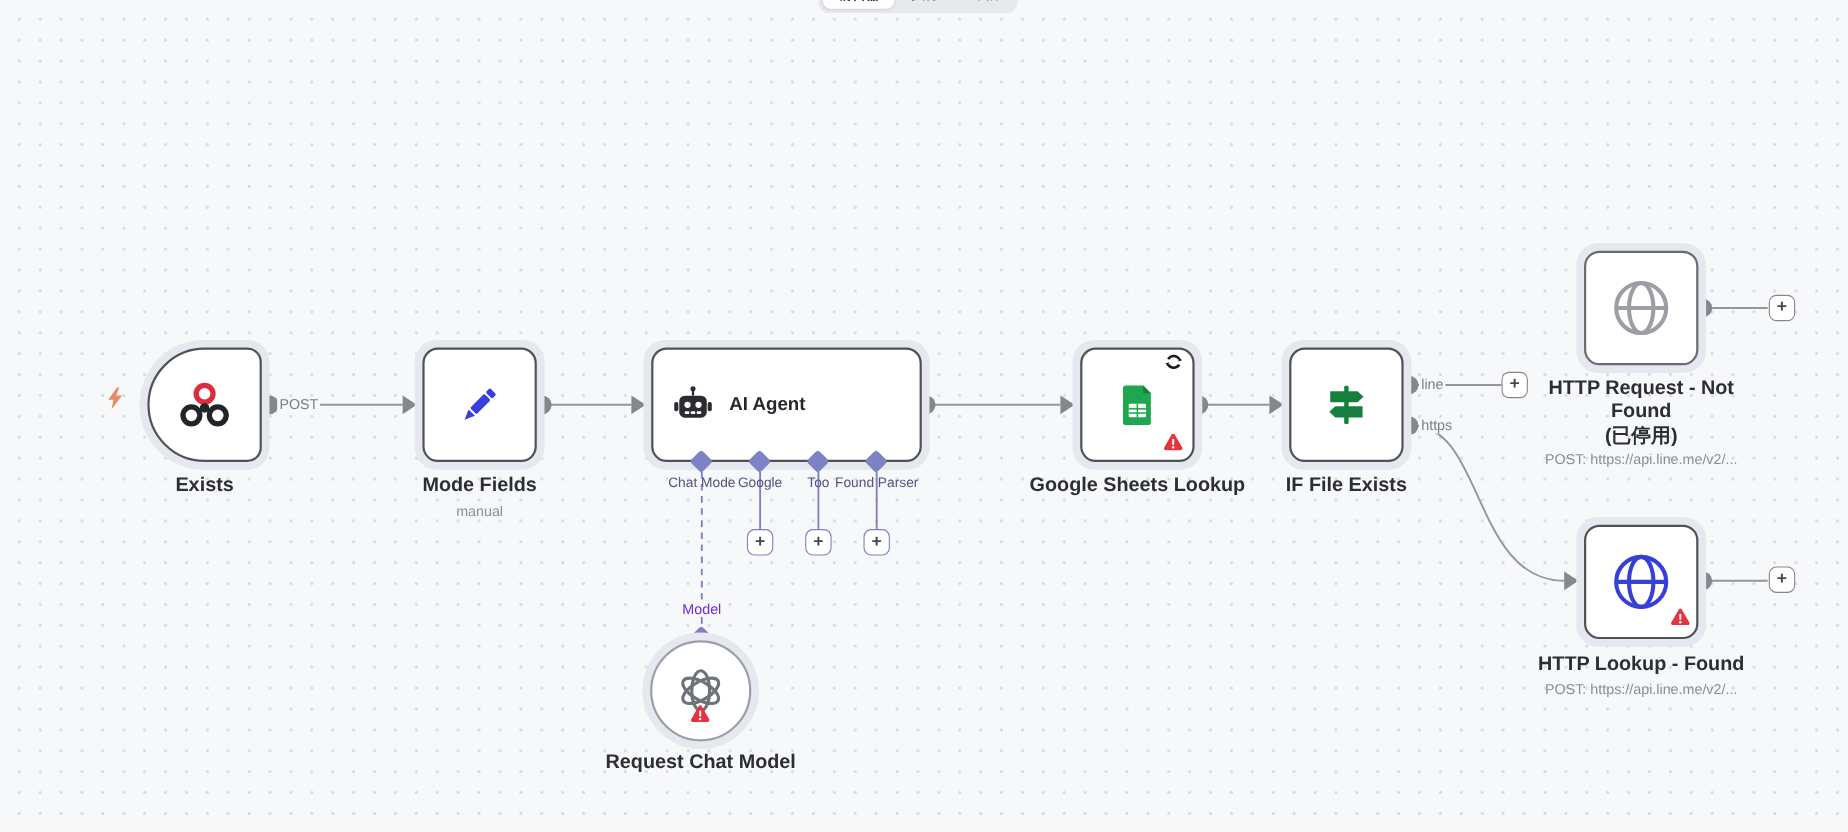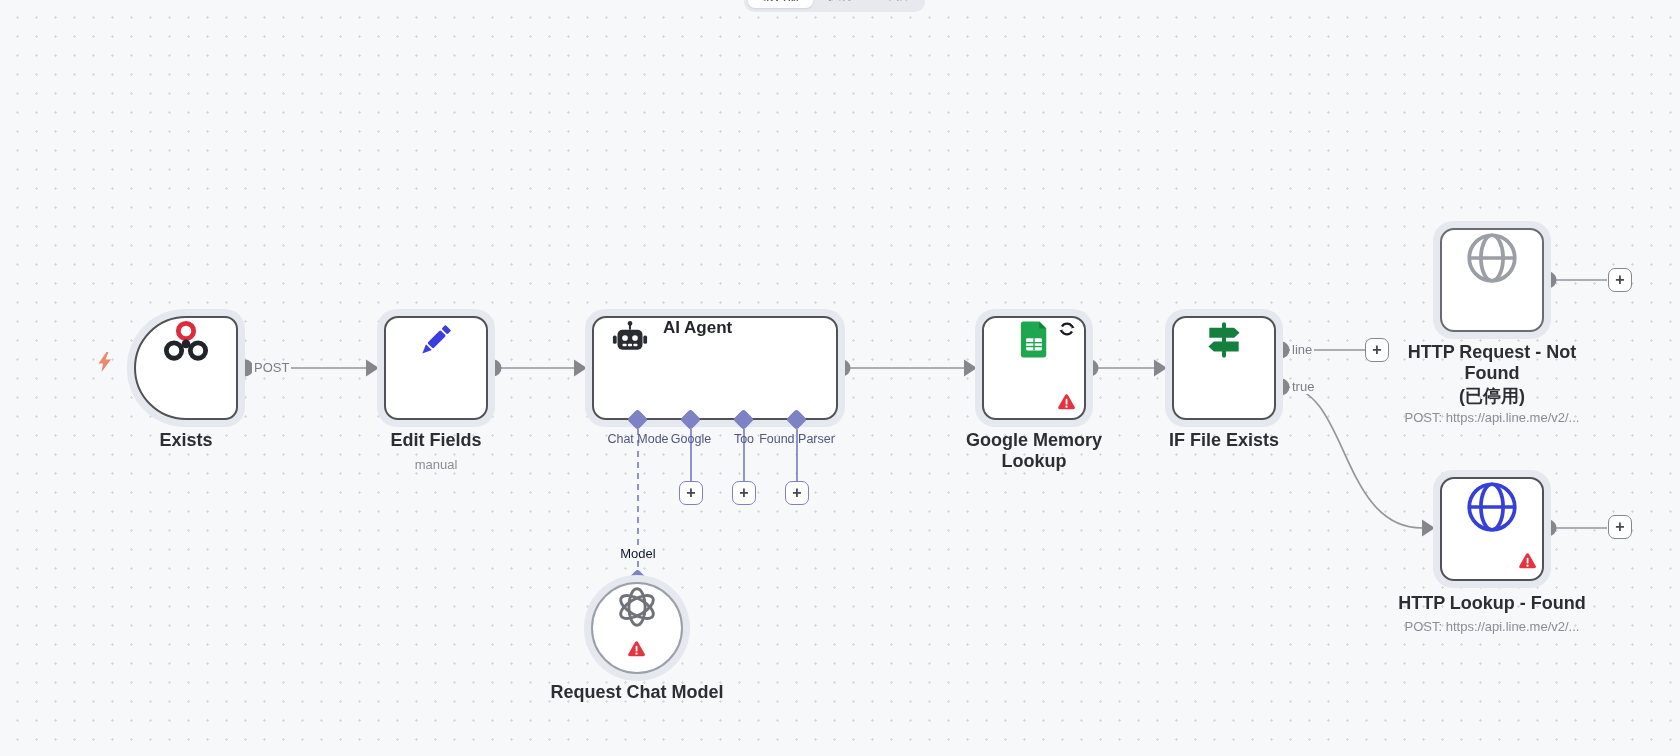--- a/index.html
+++ b/index.html
@@ -10,29 +10,29 @@
     background-size:19px 19px;background-position:8px 8px;}
   .edges{position:absolute;left:0;top:0;}
   
   .topbar{position:absolute;left:744px;top:-26px;height:38px;background:#e7e9ef;
     border-radius:10px;display:flex;align-items:stretch;padding:4px;gap:2px;box-sizing:border-box;}
   .tab{display:flex;align-items:flex-end;padding:0 13px 4px;font-size:13px;color:#7c7e85;border-radius:7px;white-space:nowrap;cursor:pointer;}
   .tab.active{background:#fff;color:#2d2e33;font-weight:600;box-shadow:0 1px 2px rgba(20,20,40,.10);}
   
   .ring{position:absolute;background:#e5e8ef;}
   .box{position:absolute;inset:7px;background:#fff;border:2px solid #515257;border-radius:14px;
-    display:flex;align-items:flex-start;justify-content:center;box-sizing:border-box;}
+    display:flex;align-items:center;justify-content:center;box-sizing:border-box;}
   .box.disabled{border-color:#6a6c72;}
   .ai-box{justify-content:flex-start;padding-left:16px;gap:13px;}
   .ai-title{font-size:17px;font-weight:600;color:#25262b;}
   .nlabel{position:absolute;width:200px;text-align:center;font-size:18px;font-weight:600;color:#2d2e33;line-height:21px;}
   .nsub{position:absolute;width:220px;text-align:center;font-size:13px;font-weight:400;color:#8b8d94;}
   .edge-label{position:absolute;font-size:13px;color:#7c7e85;background:#f7f8fa;padding:0 2px;line-height:14px;}
   .conn-label{position:absolute;font-size:12.5px;color:#50557f;transform:translateX(-50%);white-space:nowrap;}
-  .model-label{position:absolute;font-size:13px;color:#0f172a;transform:translateX(-50%);background:#f7f8fa;padding:0 3px;}
+  .model-label{position:absolute;font-size:13px;color:#6d28d9;transform:translateX(-50%);background:#f7f8fa;padding:0 3px;}
   .diamond{position:absolute;width:15px;height:15px;background:#7c82c4;border-radius:3px;transform:rotate(45deg);}
   .plus{position:absolute;width:24px;height:24px;border-radius:7px;background:#fff;box-sizing:border-box;
     display:flex;align-items:center;justify-content:center;font-size:16px;font-weight:700;color:#44474f;cursor:pointer;}
   .plus.purple{border:1.6px solid #7c82c4;}
   .plus.gray{border:1.6px solid #85878d;}
   .icon{display:flex;align-items:center;justify-content:center;}
   .badge{position:absolute;}
 </style>
 </head>
 <body>
@@ -115,21 +115,21 @@
         <svg width="44" height="44" viewBox="0 0 48 48">
             <g transform="rotate(45 24 24)" fill="#3a3ee0">
           <path d="M24 45 L19.5 35 h9 Z"></path>
               <rect x="19.5" y="13" width="9" height="20" rx="1.5"></rect>
               <rect x="19.5" y="5" width="9" height="6" rx="1.5"></rect>
         </g>
           </svg>
       </span>
     </div>
   </div>
-  <div class="nlabel" style="left:336px;top:430px">Edit Fields</div>
+  <div class="nlabel" style="left:336px;top:430px">Mode Fields</div>
   <div class="nsub" style="left:326px;top:457px">manual</div>
 
   <div class="ring" style="left:585px;top:309px;width:260px;height:118px;border-radius:20px">
     <div class="box ai-box">
       <span class="icon">
         <svg width="40" height="40" viewBox="0 0 48 48" fill="#2b2c31">
           <rect x="9" y="14" width="30" height="24" rx="6"></rect>
           <rect x="3.5" y="21" width="4.5" height="10" rx="2"></rect>
             <rect x="40" y="21" width="4.5" height="10" rx="2"></rect>
           <rect x="22.8" y="7" width="2.4" height="7"></rect>
@@ -200,36 +200,36 @@
       <path d="M3.8 8.4 l-3.4 1 l2.5 2.6 Z" fill="#191a1f" stroke="none"></path>
     </svg>
   </div>
   <div class="badge" style="left:1057px;top:393px">
     <svg width="19" height="18" viewBox="0 0 20 19">
         <path d="M8.6 2.1 a1.7 1.7 0 0 1 2.9 0 l7.2 12.6 a1.7 1.7 0 0 1 -1.5 2.5 H2.9 a1.7 1.7 0 0 1 -1.5 -2.5 Z" fill="#e5343f"></path>
         <rect x="9.1" y="6.2" width="1.9" height="6" rx=".9" fill="#fff"></rect>
         <circle cx="10" cy="14.4" r="1.2" fill="#fff"></circle>
       </svg>
   </div>
-  <div class="nlabel" style="left:934px;top:430px">Google Memory Lookup</div>
+  <div class="nlabel" style="left:934px;top:430px">Google Sheets Lookup</div>
 
   <div class="ring" style="left:1165px;top:309px;width:118px;height:118px;border-radius:20px">
     <div class="box">
       <span class="icon">
         <svg width="44" height="44" viewBox="0 0 48 48" fill="#15803d">
           <rect x="21.8" y="5" width="4.4" height="38" rx="1.5"></rect>
           <path d="M8 10.5 h27 l6 5.5 -6 5.5 H8 Z"></path>
           <path d="M40 25.5 h-27 l-6 5.5 6 5.5 h27 Z"></path>
         </svg>
       </span>
     </div>
   </div>
   <div class="nlabel" style="left:1124px;top:430px">IF File Exists</div>
   <div class="edge-label" style="left:1290px;top:343px">line</div>
-  <div class="edge-label" style="left:1290px;top:380px">true</div>
+  <div class="edge-label" style="left:1290px;top:380px">https</div>
   <div class="plus gray" style="left:1365px;top:338px">+</div>
 
   <div class="ring" style="left:1433px;top:221px;width:118px;height:118px;border-radius:20px">
     <div class="box disabled">
       <span class="icon">
         <svg width="56" height="56" viewBox="0 0 48 48" fill="none" stroke="#9b9ea4" stroke-width="3.2">
           <circle cx="24" cy="24" r="19.5"></circle>
             <ellipse cx="24" cy="24" rx="9.5" ry="19.5"></ellipse>
             <path d="M4.5 24 h39"></path>
         </svg>

